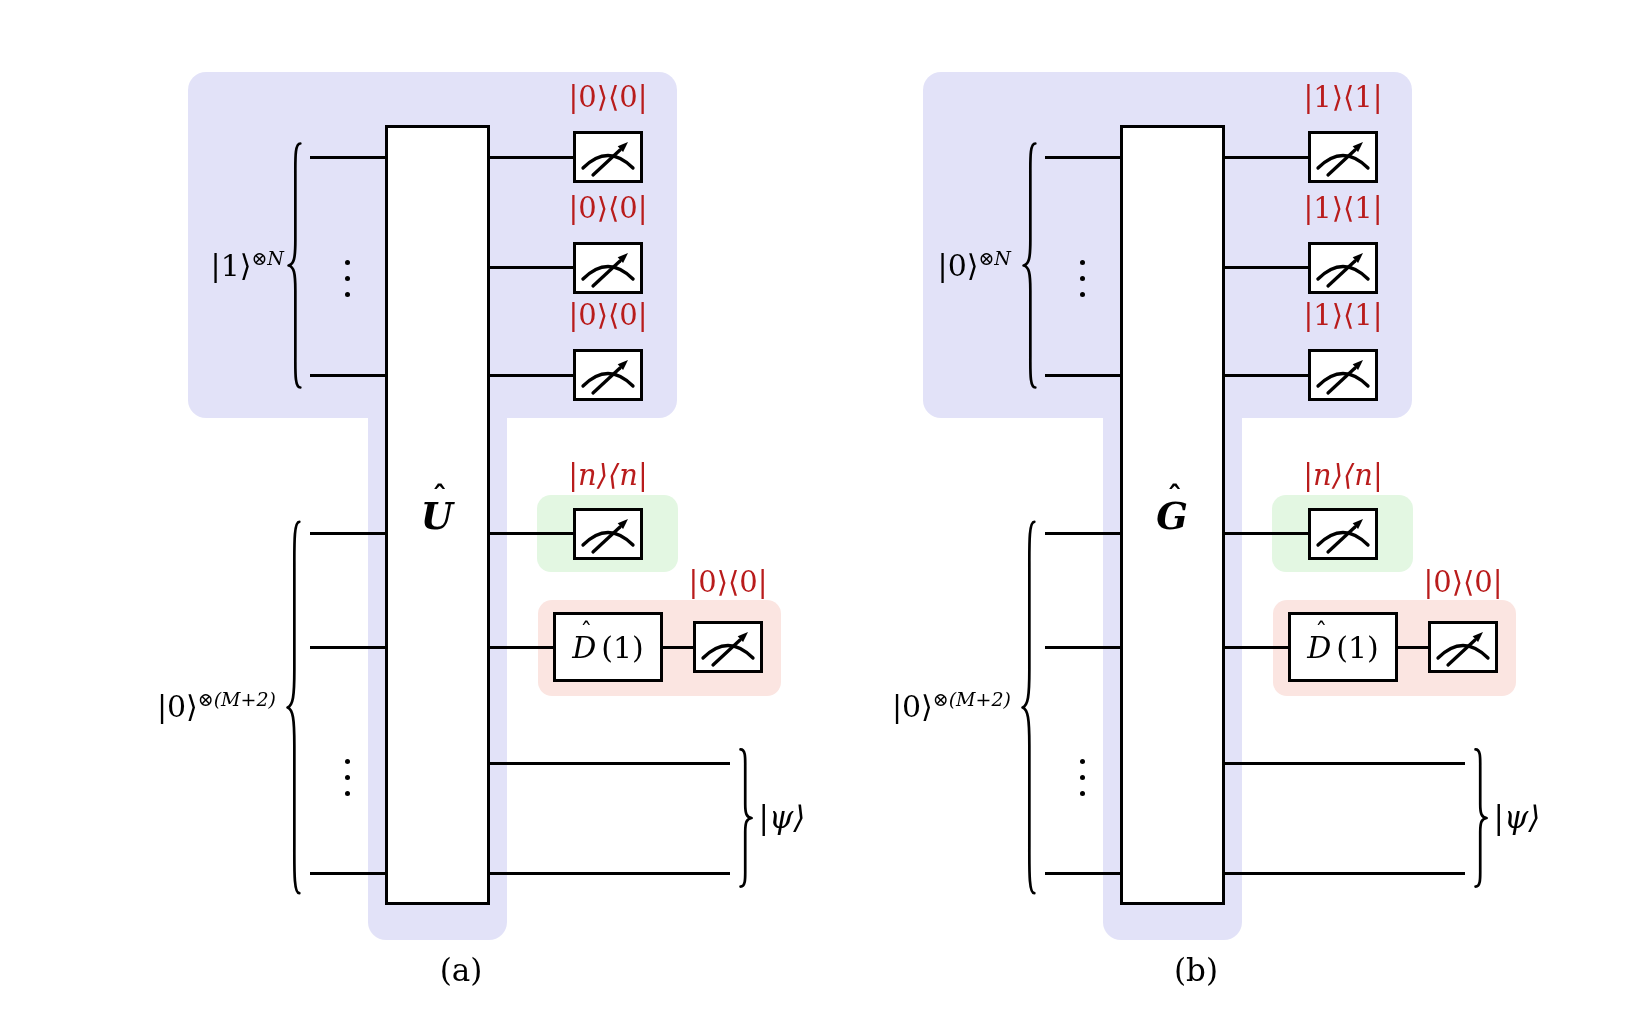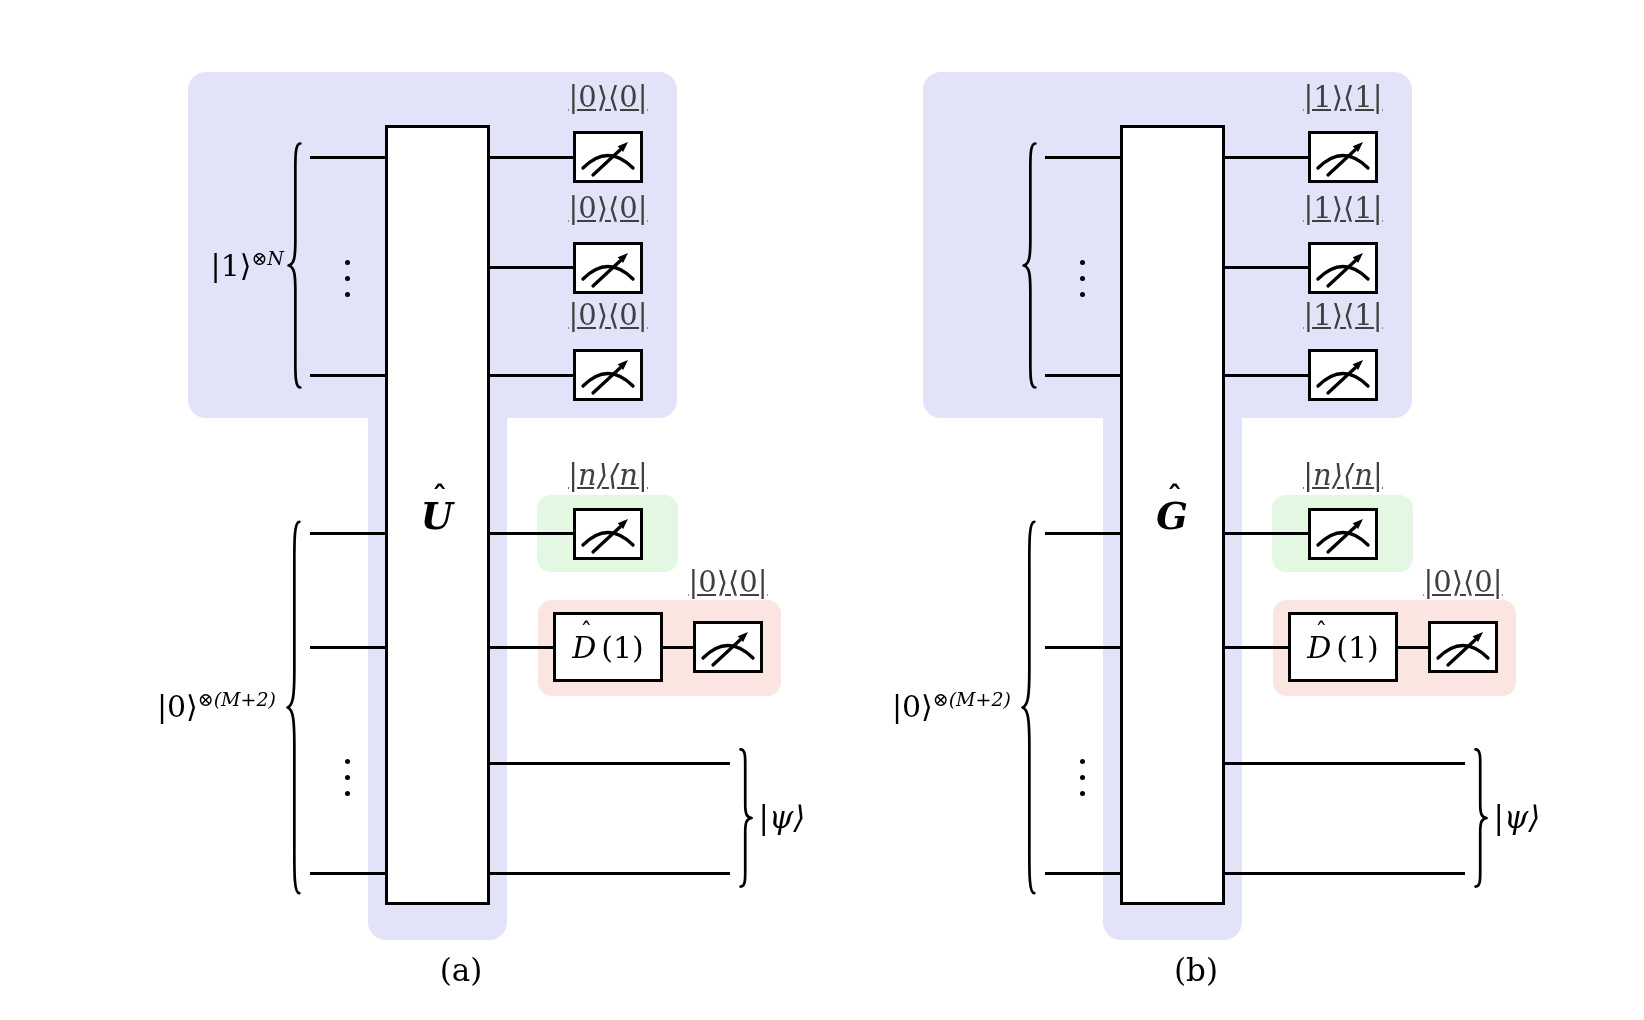--- a/index.html
+++ b/index.html
@@ -13,21 +13,21 @@
   .wire { position:absolute; height:3px; background:#000; z-index:2; }
   .mbox { position:absolute; width:70px; height:52px; background:#ffffff;
           border:3px solid #000; z-index:3; }
   .meter { width:64px; height:46px; display:block; }
   .meter path { fill:none; stroke:#000; stroke-width:3.3; stroke-linecap:round; }
   .meter polygon { fill:#000; stroke:none; }
   .dbox { position:absolute; left:553px; top:612px; width:110px; height:70px;
           background:#ffffff; border:3px solid #000; z-index:3;
           display:flex; align-items:center; justify-content:center; }
   .klabel { position:absolute; transform:translateX(-50%); white-space:nowrap;
-            font-size:29px; line-height:34px; z-index:3; color:#404040;text-decoration:underline; }
+            font-size:29px; line-height:34px; z-index:3; color:#b91c1c; }
   .italic { font-style:italic; }
   .inlabel { position:absolute; text-align:right; font-size:30px; line-height:40px;
              white-space:nowrap; z-index:3; color:#000; }
   .inlabel sup { font-size:19px; font-style:italic; }
   .gatelabel { position:absolute; left:437px; top:516px; transform:translate(-50%,-50%);
                font-size:37px; font-weight:bold; font-style:italic; z-index:3; }
   .dlabel { font-size:30px; font-style:italic; white-space:nowrap; }
   .dlabel .arg { font-style:normal; margin-left:5px; }
   .hatted { position:relative; display:inline-block; }
   .hat { position:absolute; left:58%; top:-0.50em; transform:translateX(-50%);
@@ -225,20 +225,21 @@
         <path d="M3 1 C9 1 8.5 7 8.5 13 L8.5 40 C8.5 47 10 49.5 16 50 C10 50.5 8.5 53 8.5 60 L8.5 87 C8.5 93 9 99 3 99"></path>
       </svg>
 
     <span class="dot" style="left:345px;top:260px"></span>
     <span class="dot" style="left:345px;top:276px"></span>
     <span class="dot" style="left:345px;top:292px"></span>
     <span class="dot" style="left:345px;top:759px"></span>
     <span class="dot" style="left:345px;top:775px"></span>
     <span class="dot" style="left:345px;top:791px"></span>
 
+    <div class="inlabel" style="left:80px;top:238px;width:196px"><span>|0⟩</span><sup>⊗N</sup></div>
     <div class="inlabel" style="left:60px;top:679px;width:216px"><span>|0⟩</span><sup>⊗(M+2)</sup></div>
 
     <div class="psilabel">|ψ⟩</div>
 
     <div class="caption">(b)</div>
   </section>
 
 </div>
 
 </body></html>

